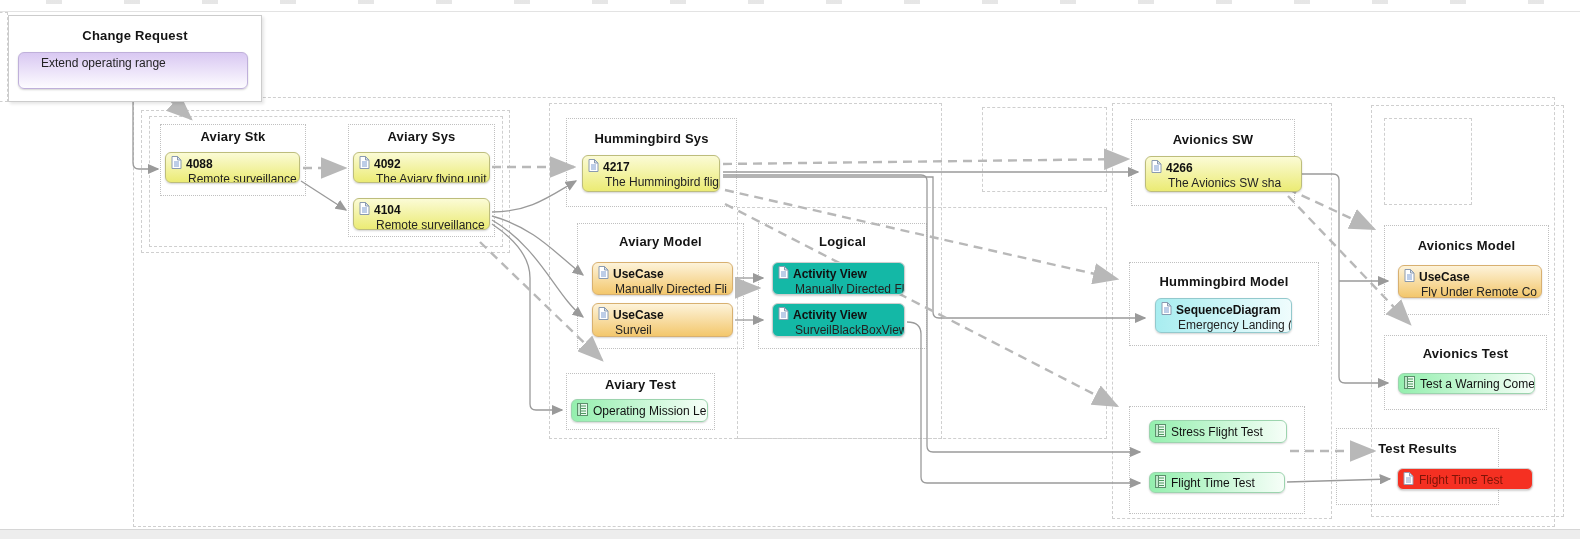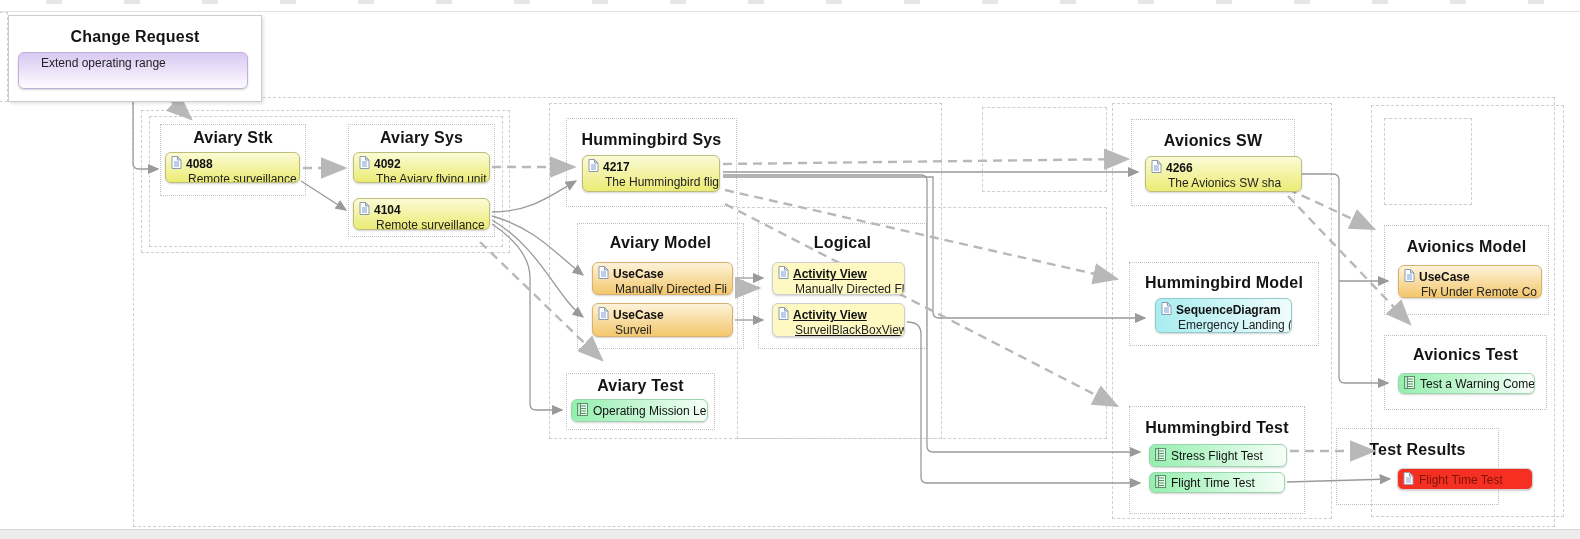--- a/index.html
+++ b/index.html
@@ -7,33 +7,33 @@
           font-family:"Liberation Sans",sans-serif;color:#111;}
   
   .topstrip{position:absolute;left:0;top:0;width:1580px;height:11px;background:#fff;
     border-bottom:1px solid #e3e3e3;z-index:2;}
   .topstrip .marks{position:absolute;left:0;top:0;width:100%;height:4px;
     background:repeating-linear-gradient(to right,transparent 0 46px,#e0e0e0 46px 62px,transparent 62px 78px);opacity:.8;}
   .bottomstrip{position:absolute;left:0;top:529px;width:1580px;height:10px;background:#ededed;border-top:1px solid #d6d6d6;z-index:2;}
   
   .wrap{position:absolute;border:1px dashed #cfcfcf;z-index:1;}
   .group{position:absolute;border:1px dotted #c0c0c0;z-index:3;}
-  .gtitle{font-weight:bold;font-size:16px;text-align:center;color:#141414;letter-spacing:.2px;}
+  .gtitle{font-weight:bold;font-size:13px;text-align:center;color:#141414;letter-spacing:.2px;}
   .crbox{position:absolute;left:8px;top:15px;width:252px;height:85px;background:#fff;
     border:1px solid #ccc;box-shadow:2px 2px 3px rgba(0,0,0,.10);z-index:8;}
   
   .node{position:absolute;border-radius:6px;font-size:12px;line-height:14px;padding:3px 5px 2px 5px;
     box-shadow:0 1px 2px rgba(0,0,0,.18);overflow:hidden;white-space:nowrap;z-index:10;box-sizing:border-box;}
   .node .t{font-weight:bold;display:flex;align-items:center;gap:4px;}
   .node .s{margin-left:17px;color:#232323;}
   .node.single{display:flex;align-items:center;gap:5px;}
   .cr  {background:linear-gradient(to bottom,#d9c8f2,#fdfcff);border:1px solid #bfb0da;}
   .req {background:linear-gradient(to bottom,#fbfbd6,#ebeb74);border:1px solid #bdbd7c;}
   .uc  {background:linear-gradient(to bottom,#fdf3da,#f3c76c);border:1px solid #d8b070;}
-  .plain{background:#fef9c3;border:1px solid #cfcfcf;text-decoration:underline;}
+  .plain{background:#14b8a6;border:1px solid #cfcfcf;}
   .seq {background:linear-gradient(to right,#a8edf0,#effcfd);border:1px solid #93c9cd;}
   .test{background:linear-gradient(to right,#94efae,#f6fef8);border:1px solid #9cd4ae;}
   .fail{background:#f53022;border:1px solid #d2d2d2;color:#7e1408;}
   svg.links{position:absolute;left:0;top:0;z-index:5;pointer-events:none;}
   .icon{flex:0 0 auto;display:inline-block;}
 </style>
 </head>
 <body>
 
 <div class="canvas">
@@ -262,21 +262,21 @@
         <span class="icon"><svg width="11" height="13" viewBox="0 0 11 13">
             <path d="M1,.5 h5.5 l3.5,3.5 v8.5 h-9 z" fill="#fff" stroke="#8a9ab0"></path>
             <path d="M6.5,.5 l3.5,3.5 h-3.5 z" fill="#dbe5f2" stroke="#8a9ab0"></path>
             <path d="M3,6 h5 M3,8 h5 M3,10 h5" stroke="#7b9bd0"></path>
           </svg></span>
       <span>SequenceDiagram</span>
       </div>
     <div class="s">Emergency Landing (</div>
   </div>
 
-  <div class="node test single" style="left:1149px;top:444px;width:138px;height:23px;">
+  <div class="node test single" style="left:1149px;top:420px;width:138px;height:23px;">
     <span class="icon"><svg width="11" height="13" viewBox="0 0 11 13">
           <rect x=".5" y=".5" width="10" height="12" fill="#eafaef" stroke="#5c8f6c"></rect>
           <path d="M2,3 h7 M2,5.5 h7 M2,8 h7 M2,10.5 h7" stroke="#4d9a5f"></path>
           <rect x=".5" y=".5" width="3" height="12" fill="#bfe8cb" stroke="#5c8f6c"></rect>
         </svg></span>
     <span>Stress Flight Test</span>
   </div>
 
   <div class="node test single" style="left:1149px;top:472px;width:136px;height:21px;">
     <span class="icon"><svg width="11" height="13" viewBox="0 0 11 13">

